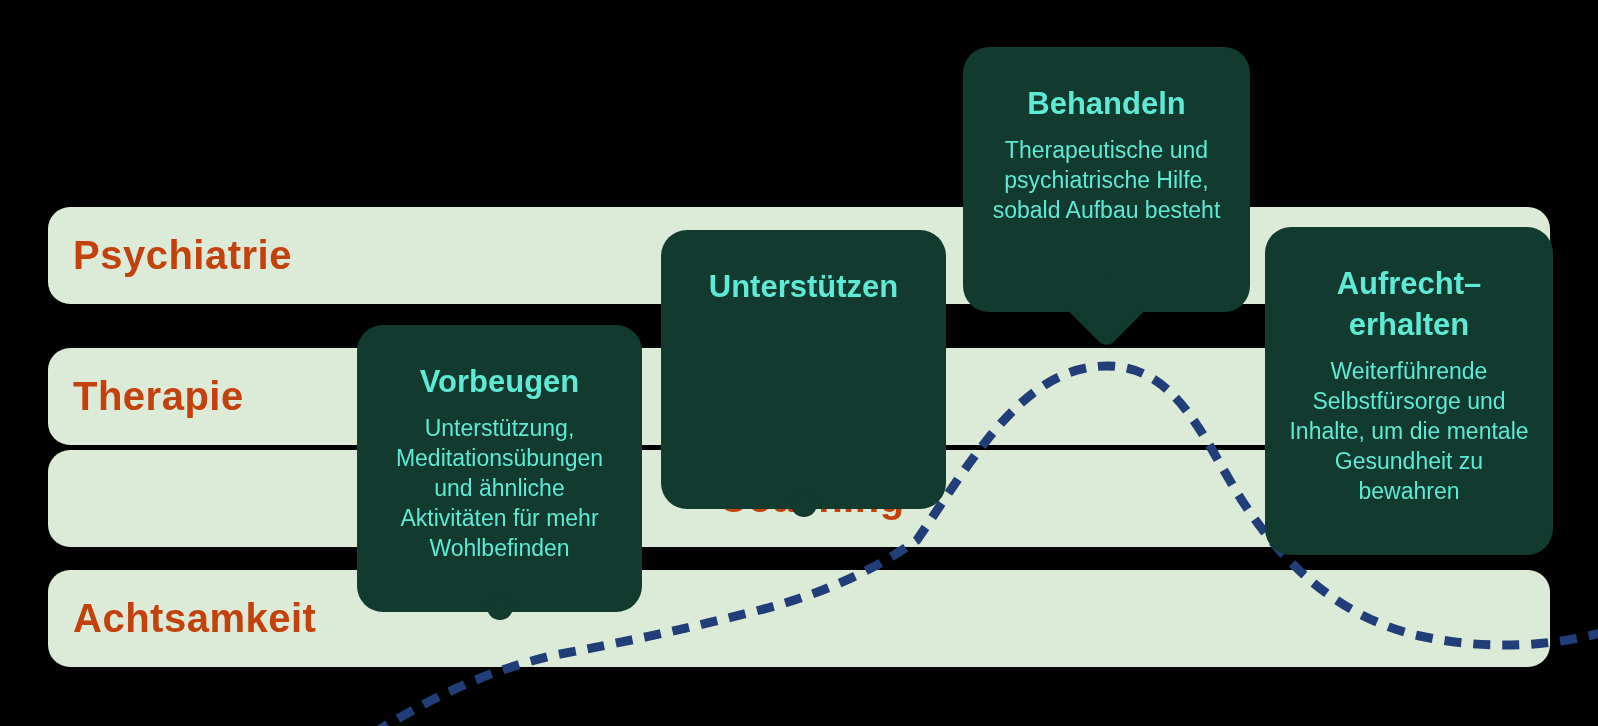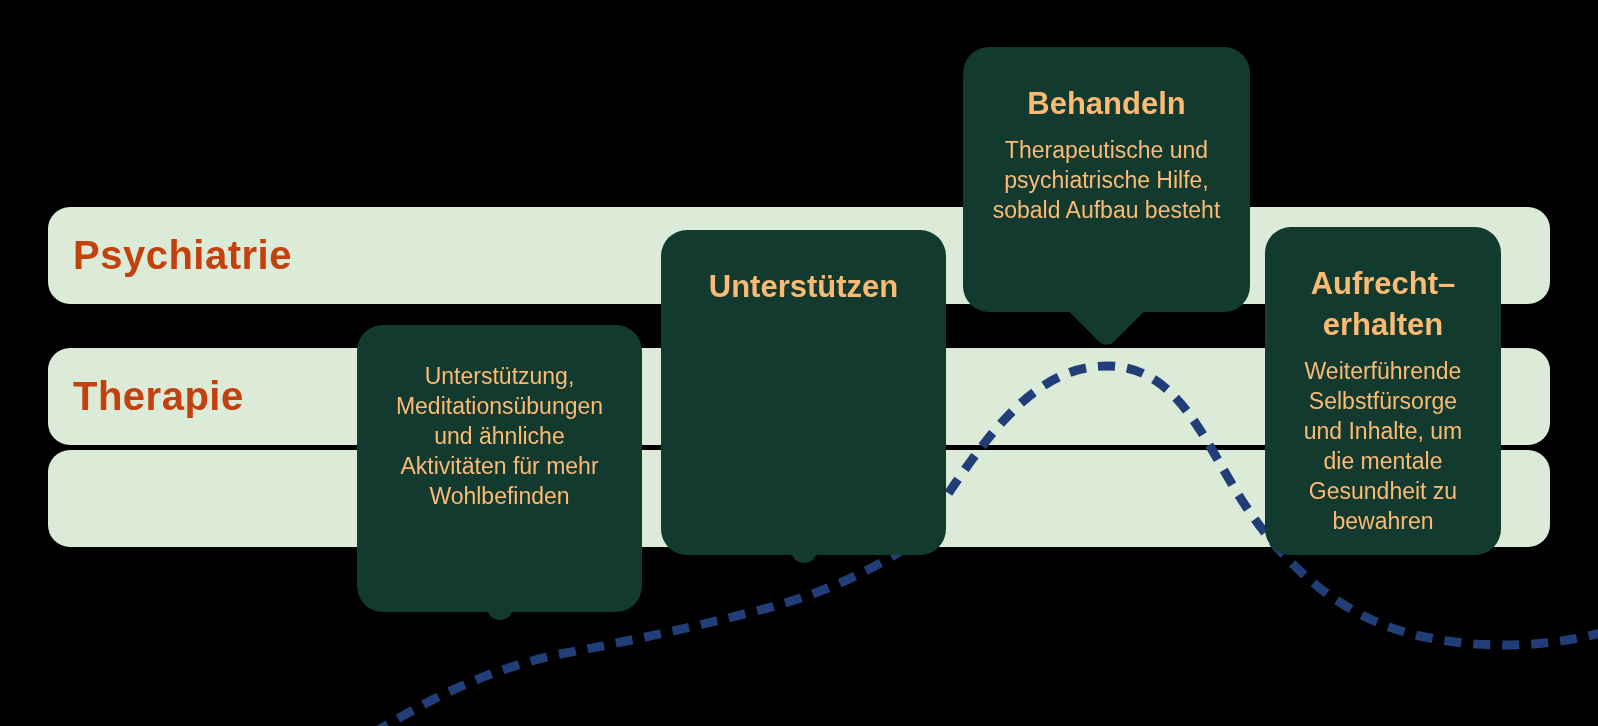--- a/index.html
+++ b/index.html
@@ -47,43 +47,43 @@
     top: 0;
     z-index: 2;
     pointer-events: none;
   }
 
   
   .callout {
     position: absolute;
     background: #123a2e;
     border-radius: 26px;
-    color: #fdba74;
+    color: #5eead4;
     text-align: center;
     box-sizing: border-box;
     padding: 36px 24px 0 24px;
     z-index: 3;
   }
   .callout-title {
     display: block;
     font-size: 31px;
     line-height: 41px;
     font-weight: bold;
     white-space: pre-line;
     margin-bottom: 11px;
   }
   .callout-body {
     display: block;
     font-size: 23px;
     line-height: 30px;
   }
   .callout-vorbeugen        { left: 357px;  top: 325px; width: 285px; height: 287px; }
-  .callout-unterstuetzen    { left: 661px;  top: 230px; width: 285px; height: 325px; }
+  .callout-unterstuetzen    { left: 661px;  top: 230px; width: 285px; height: 279px; }
   .callout-behandeln        { left: 963px;  top: 47px;  width: 287px; height: 265px; }
-  .callout-aufrechterhalten { left: 1265px; top: 227px; width: 236px; height: 328px; }
+  .callout-aufrechterhalten { left: 1265px; top: 227px; width: 288px; height: 328px; }
 
   
   .tail-round {
     position: absolute;
     left: 50%;
     bottom: -8px;
     width: 26px;
     height: 26px;
     margin-left: -13px;
     background: #123a2e;
@@ -109,33 +109,37 @@
 
   <div class="bar bar-psychiatrie">
     <span class="bar-label">Psychiatrie</span>
   </div>
   <div class="bar bar-therapie">
     <span class="bar-label">Therapie</span>
   </div>
   <div class="bar bar-coaching">
     <span class="bar-label">Coaching</span>
   </div>
+  <div class="bar bar-achtsamkeit">
+    <span class="bar-label">Achtsamkeit</span>
+  </div>
 
   <svg class="curve-svg" width="1598" height="726" viewBox="0 0 1598 726">
     <path d="M348 748
              C420 705 470 675 555 655
              C625 642 690 628 760 610
              C820 595 875 570 917 540
              C975 455 1025 366 1107 366
              C1180 366 1205 445 1245 505
              C1285 565 1340 618 1420 636
              C1480 649 1545 649 1612 630" fill="none" stroke="#223e78" stroke-width="9" stroke-dasharray="17 12"></path>
   </svg>
 
   <div class="callout callout-vorbeugen">
+    <span class="callout-title">Vorbeugen</span>
     <span class="callout-body">Unterstützung, Meditationsübungen und ähnliche Aktivitäten für mehr Wohlbefinden</span>
     <span class="tail-round"></span>
   </div>
 
   <div class="callout callout-unterstuetzen">
     <span class="callout-title">Unterstützen</span>
     <span class="tail-round"></span>
   </div>
 
   <div class="callout callout-behandeln">

